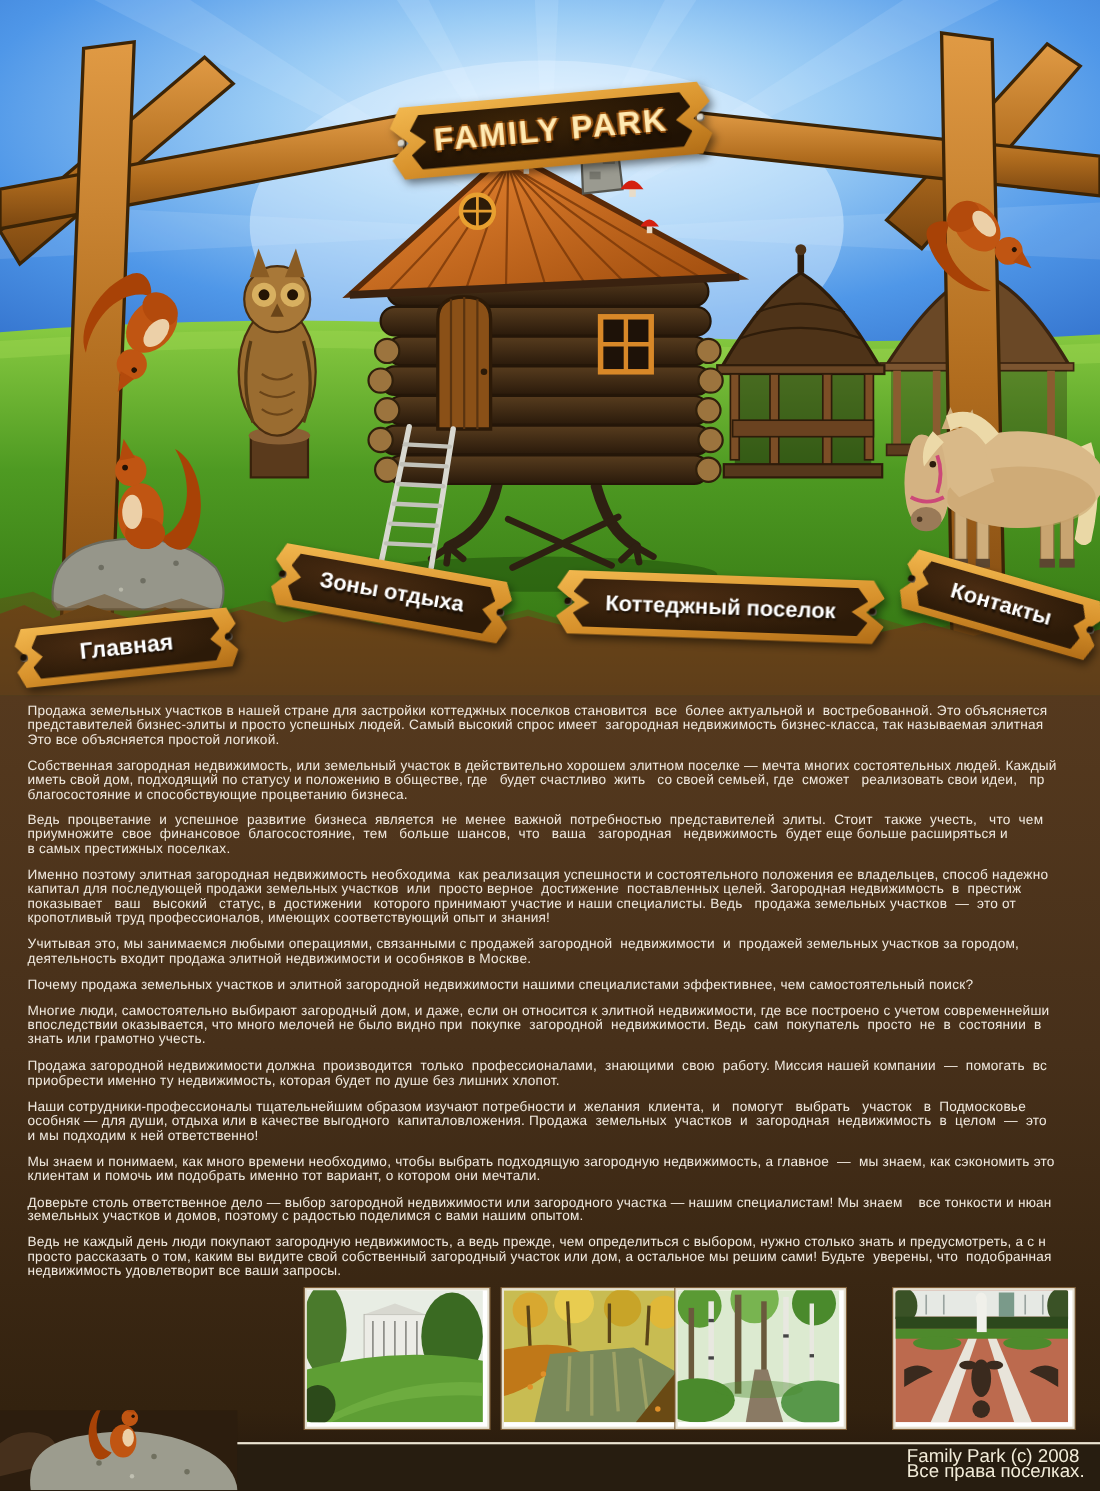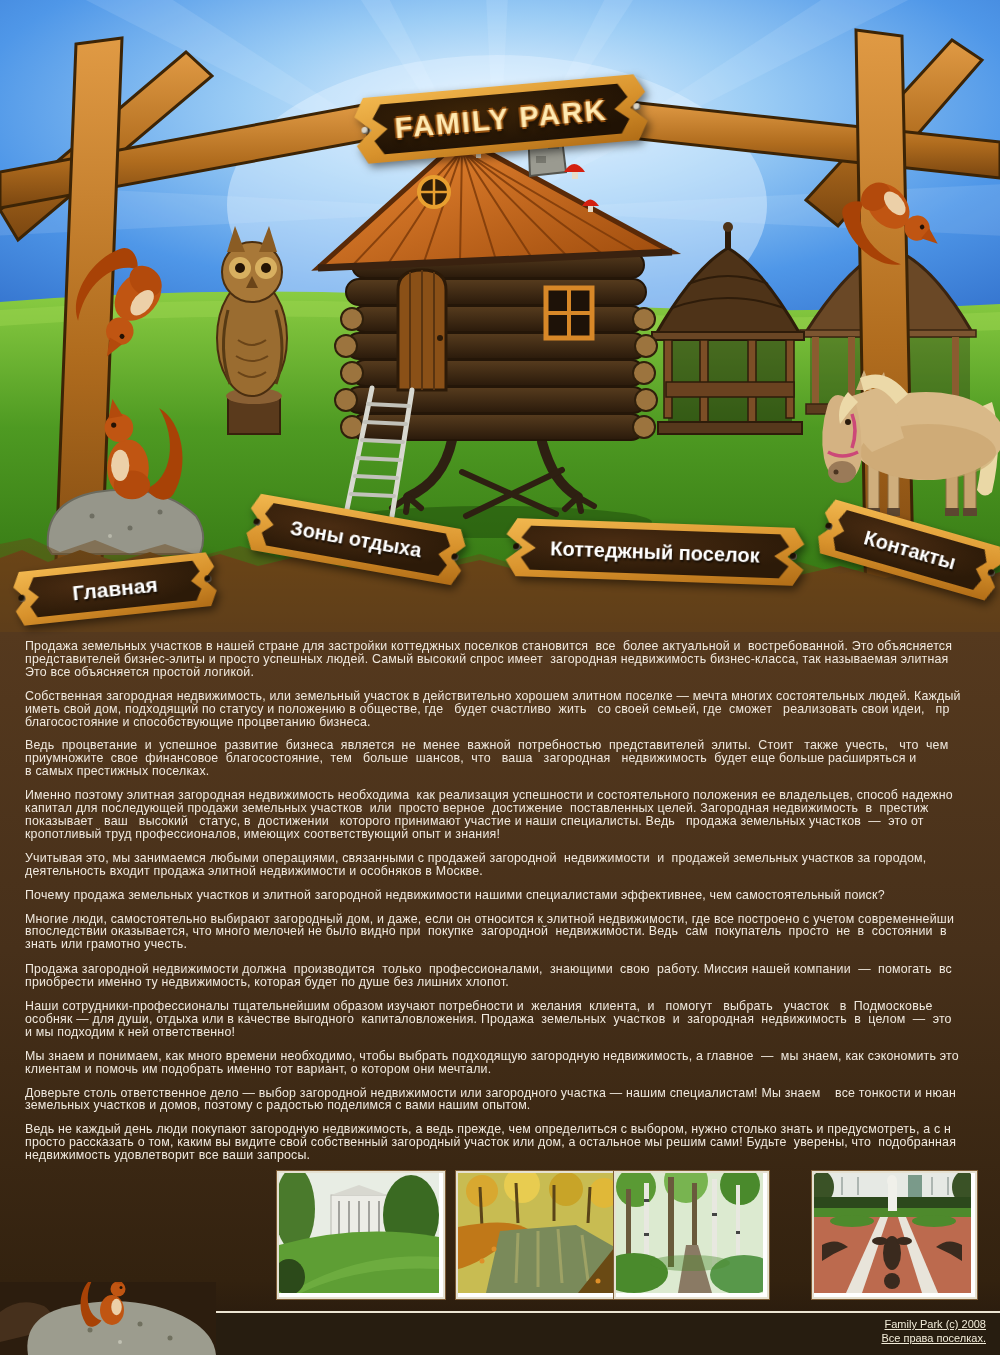--- a/index.html
+++ b/index.html
@@ -40,21 +40,21 @@
   .line{white-space:pre;font-size:12.4px;line-height:12.9px;letter-spacing:.2px;color:#f0e9df;}
   
   .photo{position:absolute;top:1171px;height:124px;background:#fff;border:2px solid #e6e1d1;
          outline:1px solid #7c5c36;z-index:2;cursor:pointer;}
   .photo svg{display:block;}
   .ph1{left:277px;width:164px;} .ph2{left:456px;width:164px;}
   .ph3{left:614px;width:151px;} .ph4{left:812px;width:161px;}
   
   .footer{position:absolute;left:0;top:1311px;width:1000px;height:44px;background:#271d10;
           border-top:2px solid #ece4d2;box-sizing:border-box;z-index:1;}
-  .footer-text{position:absolute;right:14px;top:4px;text-align:right;color:#f2ecd9;font-size:11px;line-height:14px;text-decoration:underline;}
+  .footer-text{position:absolute;right:14px;top:4px;text-align:left;color:#f2ecd9;font-size:17px;line-height:14px;}
   .squirrel-photo{position:absolute;left:0;top:1282px;width:216px;height:73px;z-index:3;}
 </style>
 </head>
 <body>
 
 <div class="page">
 
   <div class="hero">
     <svg width="1000" height="632" viewBox="0 0 1000 632">
       <defs>

